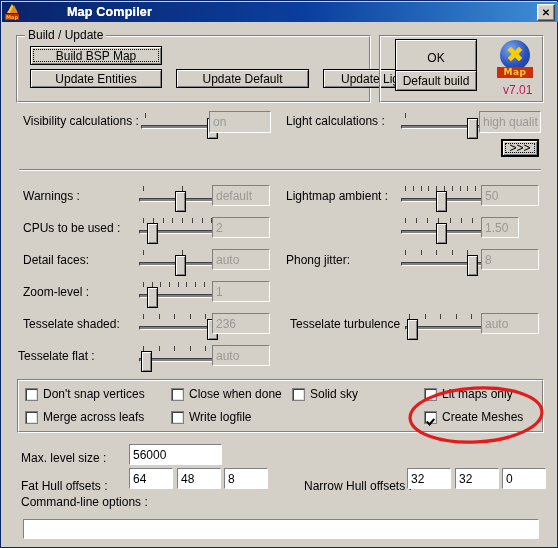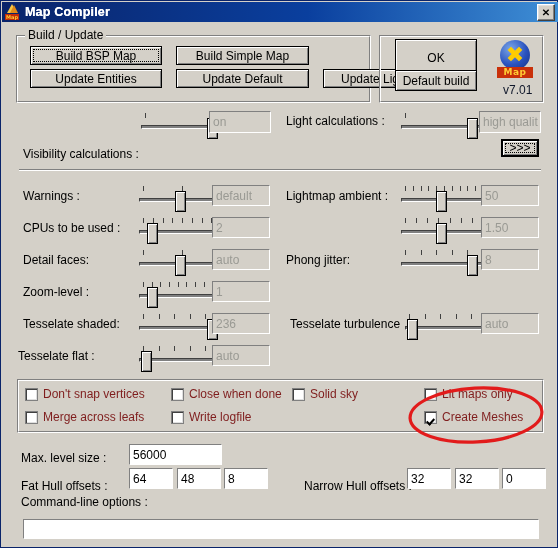--- a/index.html
+++ b/index.html
@@ -11,21 +11,21 @@
   .window{
     position:absolute;left:0;top:0;width:558px;height:548px;
     background:#d4d0c8;
     box-sizing:border-box;
     border:1px solid #0a246a;
   }
   
   .titlebar{
     position:absolute;left:1px;top:1px;width:556px;height:20px;
     background:linear-gradient(to right,#0a246a 0%,#0a3f9e 55%,#3f8fd6 100%);
-    display:flex;align-items:center;
+    display:flex;align-items:center;gap:42px;
   }
   .title-icon{
     width:16px;height:16px;margin-left:3px;margin-right:4px;
     position:relative;flex:0 0 auto;
   }
   .title-icon .tri{
     position:absolute;left:2px;top:0px;width:0;height:0;
     border-left:5px solid transparent;border-right:5px solid transparent;
     border-bottom:9px solid #f7c544;
   }
@@ -143,41 +143,41 @@
     border:1px solid #808080;
     box-sizing:border-box;
     box-shadow: inset 1px 1px 0 #404040, inset -1px -1px 0 #dfdfdf;
     position:relative;flex:0 0 auto;
   }
   .cb .box.checked:after{
     content:"";position:absolute;left:3px;top:5px;width:3px;height:6px;
     border:solid #000;border-width:0 2px 2px 0;
     transform:rotate(42deg);
   }
-  .cb .t{font-size:12px;color:#7f1d1d;margin-left:5px;white-space:nowrap;}
+  .cb .t{font-size:12px;color:#000000;margin-left:5px;white-space:nowrap;}
   
   .logo{position:absolute;width:40px;height:38px;}
   .logo .circ{
     position:absolute;left:5px;top:0;width:30px;height:30px;border-radius:50%;
     background:radial-gradient(circle at 35% 30%, #7ba7e8 0%, #2a52be 55%, #16307c 100%);
   }
   .logo .xmark{
     position:absolute;left:9px;top:4px;width:22px;height:22px;
     color:#ffcc00;font-size:22px;font-weight:bold;line-height:22px;text-align:center;
     font-family:"DejaVu Sans", sans-serif;
   }
   .logo .mapb{
     position:absolute;left:2px;bottom:0;width:36px;height:11px;background:#c9300a;
     display:flex;align-items:center;justify-content:center;
   }
   .logo .mapb span{
     color:#ffcc33;font-size:9px;font-weight:bold;line-height:9px;
     font-family:"DejaVu Sans", sans-serif;letter-spacing:.5px;
   }
-  .ver{position:absolute;font-size:12px;color:#0f172a;}
+  .ver{position:absolute;font-size:12px;color:#be185d;}
   
   .annot{position:absolute;pointer-events:none;}
 </style>
 </head>
 <body>
 
 <div class="window">
 
   <div class="titlebar">
     <div class="title-icon">
@@ -191,23 +191,20 @@
     <div class="close-btn">✕</div>
   </div>
 
   <div class="grp" style="left:15px;top:34px;width:355px;height:68px;">
     <div class="grp-inner"></div>
     <div class="grp-title">Build / Update</div>
   </div>
   <div class="btn focus" style="left:29px;top:45px;width:132px;height:19px;">
     <span>Build BSP Map</span>
   </div>
-  <div class="btn" style="left:175px;top:45px;width:133px;height:19px;">
-    <span>Build Simple Map</span>
-  </div>
   <div class="btn" style="left:29px;top:68px;width:132px;height:19px;">
     <span>Update Entities</span>
   </div>
   <div class="btn" style="left:175px;top:68px;width:133px;height:19px;">
     <span>Update Default</span>
   </div>
   <div class="btn" style="left:322px;top:68px;width:110px;height:19px;">
     <span>Update Lights</span>
   </div>
 
@@ -222,21 +219,21 @@
   </div>
   <div class="logo" style="left:494px;top:39px;">
     <div class="circ"></div>
     <div class="xmark">✖</div>
     <div class="mapb">
         <span>Map</span>
       </div>
   </div>
   <div class="ver" style="left:502px;top:82px;">v7.01</div>
 
-  <div class="lbl" style="left:22px;top:113px;margin-top:33px;">Visibility calculations :</div>
+  <div class="lbl" style="left:22px;top:113px;">Visibility calculations :</div>
   <div class="slider" id="sld-visibility-calculations" style="left:140px;top:112px;width:86px;height:26px;">
     <div class="ticks">
         <i style="left: 4px;"></i>
         <i style="left: 82px;"></i>
       </div>
     <div class="track"></div>
     <div class="thumb" style="left: 66px;"></div>
   </div>
   <div class="field" style="left:208px;top:110px;width:62px;height:22px;">on</div>
 
@@ -374,21 +371,21 @@
         <i style="left: 26.2857px;"></i>
         <i style="left: 37.4286px;"></i>
         <i style="left: 48.5714px;"></i>
         <i style="left: 59.7143px;"></i>
         <i style="left: 70.8571px;"></i>
         <i style="left: 82px;"></i>
       </div>
     <div class="track"></div>
     <div class="thumb" style="left: 34.5px;"></div>
   </div>
-  <div class="field" style="left:480px;top:216px;width:58px;height:21px;">1.50</div>
+  <div class="field" style="left:480px;top:216px;width:38px;height:21px;">1.50</div>
 
   <div class="lbl" style="left:285px;top:252px;">Phong jitter:</div>
   <div class="slider" id="sld-phong-jitter" style="left:400px;top:249px;width:86px;height:26px;">
     <div class="ticks">
         <i style="left: 4px;"></i>
         <i style="left: 19.6px;"></i>
         <i style="left: 35.2px;"></i>
         <i style="left: 50.8px;"></i>
         <i style="left: 66.4px;"></i>
         <i style="left: 82px;"></i>

